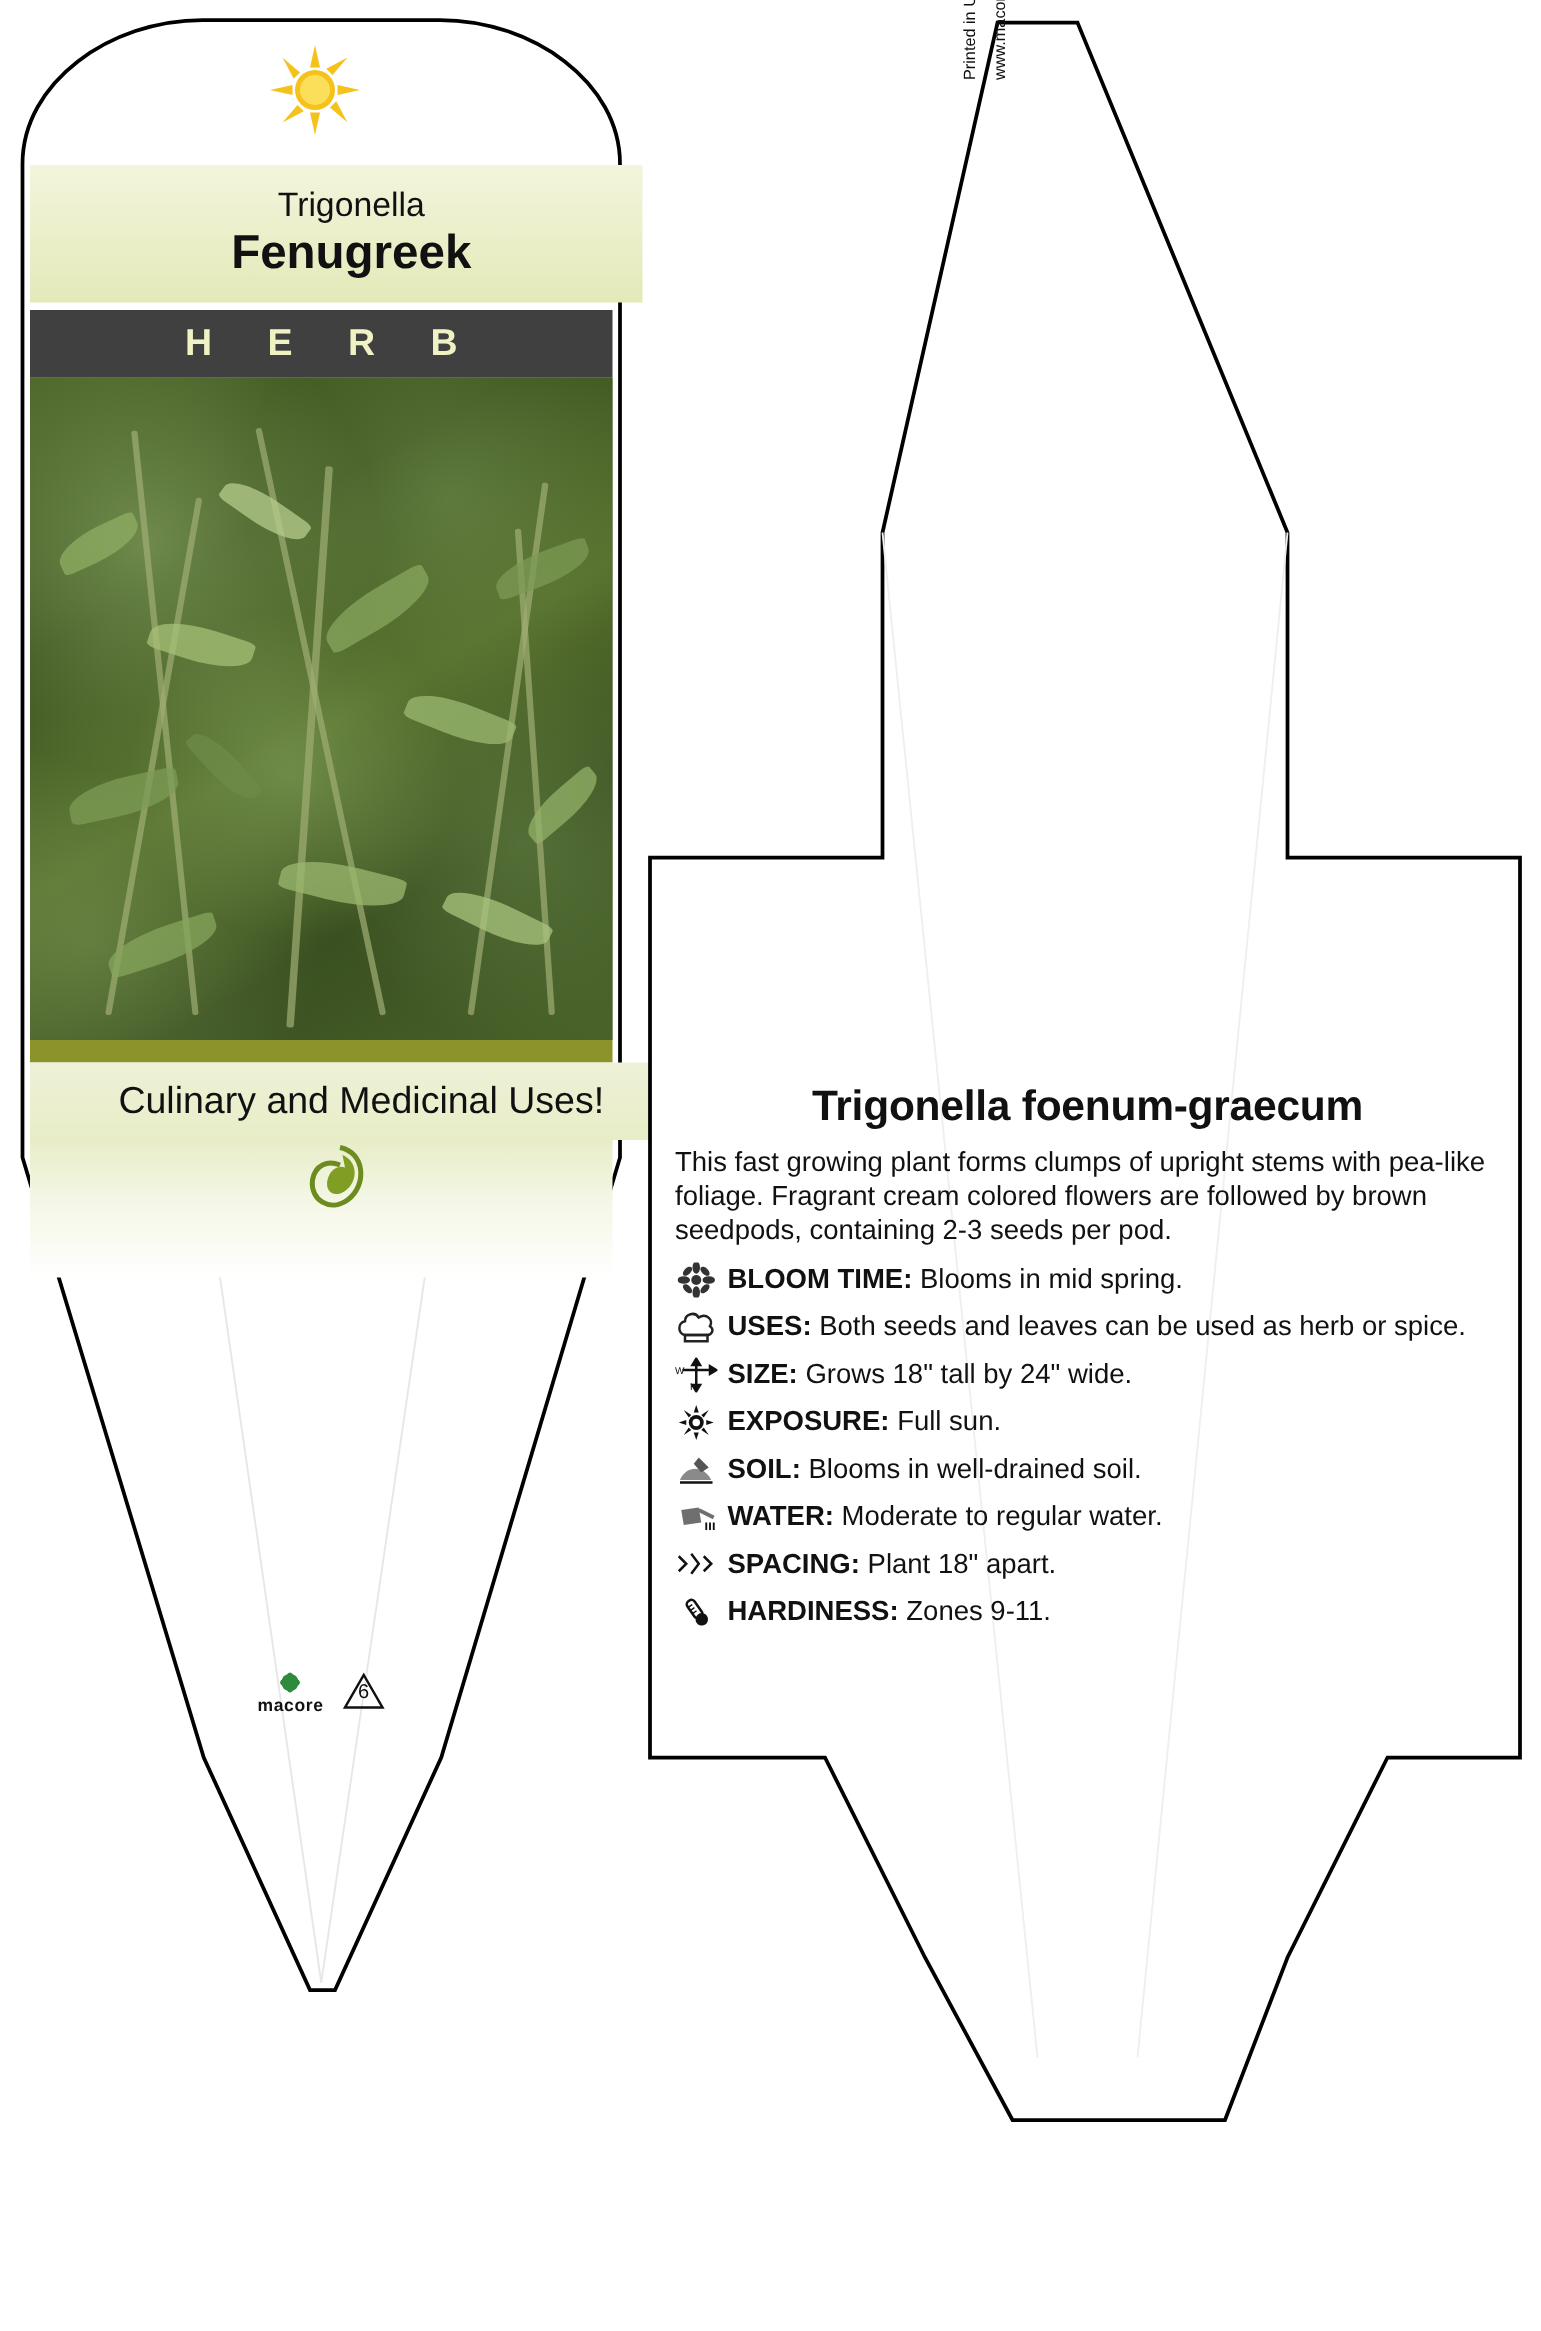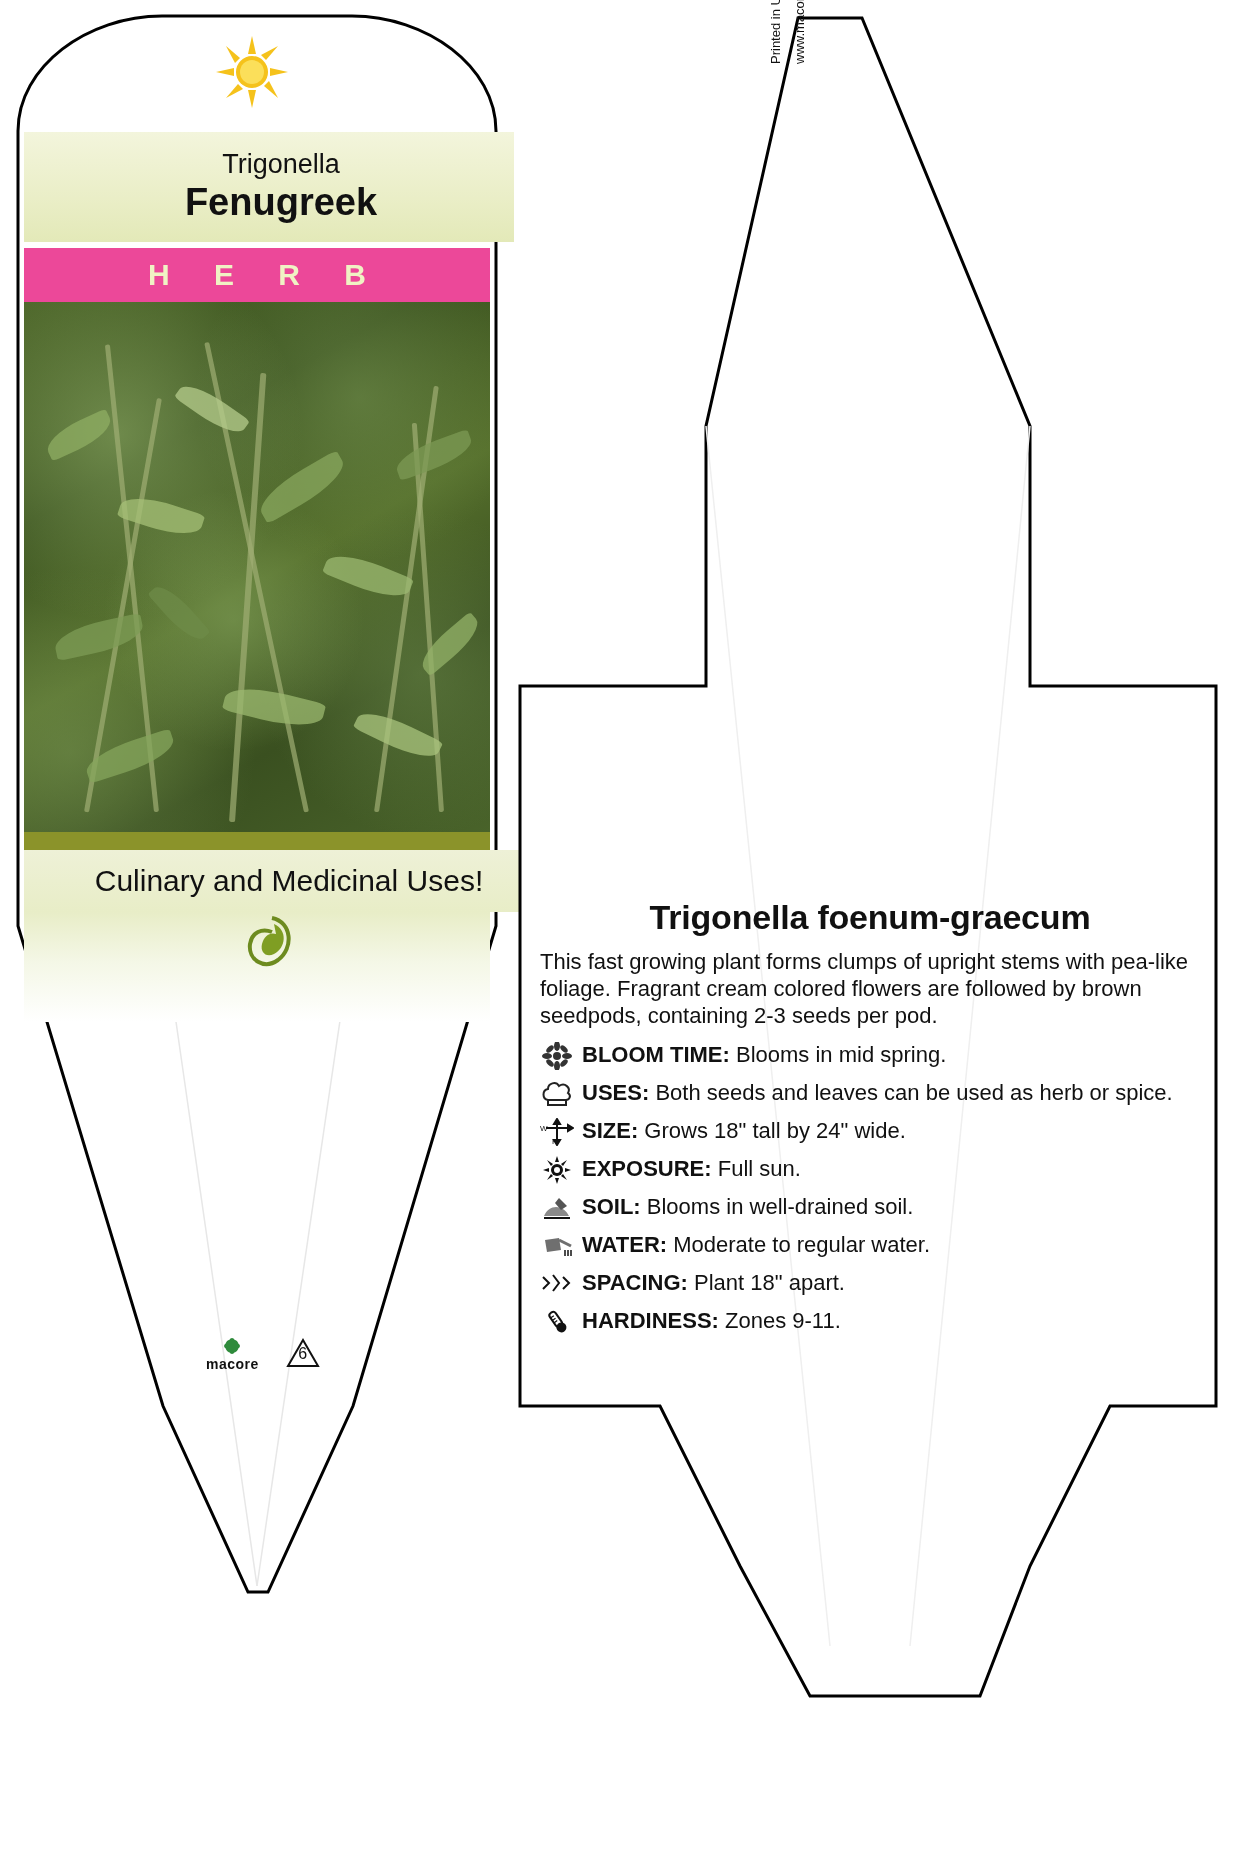--- a/index.html
+++ b/index.html
@@ -12,21 +12,21 @@
 
   .sun-area{position:absolute;left:0;top:0;width:482px;height:120px;}
   .sun-icon{position:absolute;left:200px;top:24px;width:72px;height:72px;}
 
   .header-block{position:absolute;left:8px;top:120px;width:466px;height:110px;
     background:linear-gradient(to bottom,#f3f5dc 0%, #eaeec7 60%, #e3e9b8 100%);
     display:flex;flex-direction:column;align-items:center;justify-content:center;padding-left:24px;}
   .genus{font-size:27px;color:#111;line-height:1.1;}
   .common{font-size:38px;font-weight:bold;color:#111;line-height:1.1;margin-top:2px;}
 
-  .herb-bar{position:absolute;left:8px;top:236px;width:466px;height:54px;background:#ec4899;
+  .herb-bar{position:absolute;left:8px;top:236px;width:466px;height:54px;background:#404040;
     display:flex;align-items:center;justify-content:center;}
   .herb-bar span{color:#f0f2c4;font-size:30px;font-weight:bold;letter-spacing:18px;text-indent:18px;}
 
   .photo{position:absolute;left:8px;top:290px;width:466px;height:530px;overflow:hidden;background:#2f4417;}
   .photo-grad{position:absolute;inset:0;
     background:
       radial-gradient(circle at 20% 25%, rgba(150,180,110,.55), rgba(0,0,0,0) 34%),
       radial-gradient(circle at 72% 18%, rgba(120,150,85,.5), rgba(0,0,0,0) 30%),
       radial-gradient(circle at 45% 60%, rgba(138,170,100,.5), rgba(0,0,0,0) 32%),
       radial-gradient(circle at 85% 70%, rgba(110,140,78,.5), rgba(0,0,0,0) 30%),
@@ -39,37 +39,37 @@
   .tagline{position:absolute;left:8px;top:838px;width:466px;height:62px;
     background:linear-gradient(to bottom,#eef1d7,#e8edc7);
     display:flex;align-items:center;justify-content:center;padding-left:32px;}
   .tagline span{font-size:30px;color:#111;}
 
   .fade-bottom{position:absolute;left:8px;top:900px;width:466px;height:110px;
     background:linear-gradient(to bottom,#e8edc7 0%, #f4f7e6 45%, #ffffff 100%);}
 
   .logo-leaf{position:absolute;left:222px;top:898px;width:64px;height:64px;}
 
-  .footer-marks{position:absolute;left:190px;top:1320px;width:130px;height:44px;display:flex;align-items:center;gap:24px;}
+  .footer-marks{position:absolute;left:190px;top:1320px;width:130px;height:44px;display:flex;align-items:center;gap:12px;}
   .macore{display:flex;flex-direction:column;align-items:center;}
   .macore-word{font-size:14px;font-weight:bold;color:#111;letter-spacing:.5px;}
   .recycle{position:relative;width:40px;height:36px;display:flex;align-items:center;justify-content:center;}
   .recycle span{font-size:16px;color:#111;}
 
   
   #back-tag{position:absolute;left:510px;top:6px;width:716px;height:1848px;}
   .back-inner{position:absolute;left:0;top:0;width:716px;height:1848px;}
 
   .printed-text{position:absolute;left:258px;top:58px;width:160px;height:24px;
     transform:rotate(-90deg);transform-origin:left top;font-size:13px;color:#111;white-space:nowrap;}
   .printed-text2{position:absolute;left:282px;top:58px;width:180px;height:24px;
     transform:rotate(-90deg);transform-origin:left top;font-size:13px;color:#111;white-space:nowrap;}
 
   .back-content{position:absolute;left:30px;top:860px;width:660px;}
-  .sci-name{font-size:34px;font-weight:bold;color:#111;text-align:center;margin-bottom:12px;letter-spacing:-.2px;margin-top:32px;}
+  .sci-name{font-size:34px;font-weight:bold;color:#111;text-align:center;margin-bottom:12px;letter-spacing:-.2px;}
   .desc{font-size:22px;line-height:1.22;color:#111;margin-bottom:12px;}
   .fact{display:flex;align-items:flex-start;gap:8px;font-size:22px;line-height:1.24;color:#111;margin-bottom:9px;}
   .fact .ico{flex:0 0 auto;width:34px;height:28px;display:flex;align-items:center;justify-content:center;margin-top:1px;}
   .fact .txt{flex:1 1 auto;}
   .fact b{font-weight:bold;}
 
   svg{display:block;}
 </style>
 </head>
 <body>

